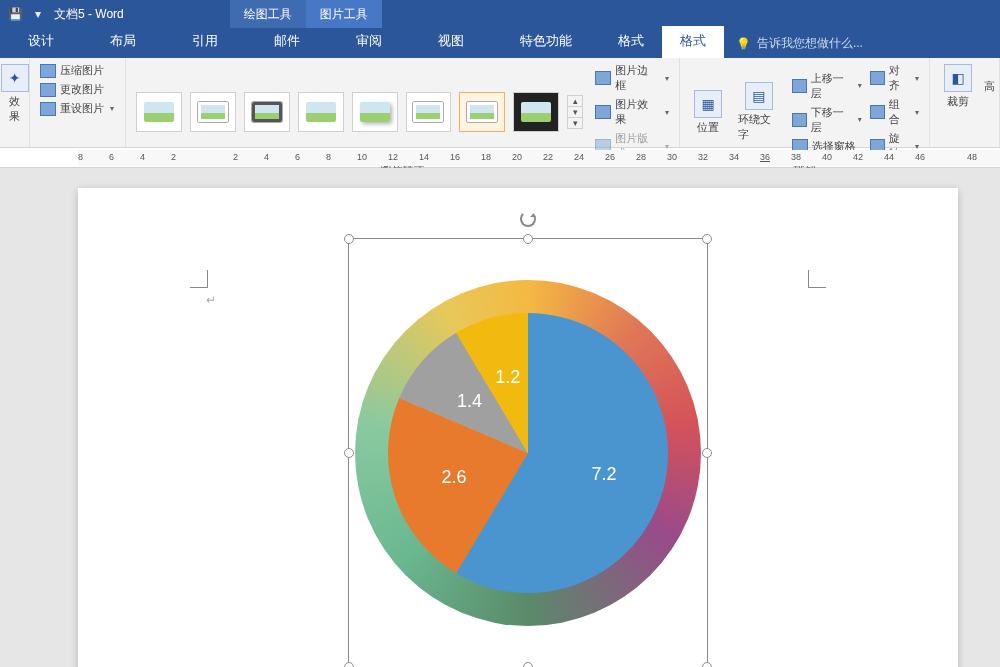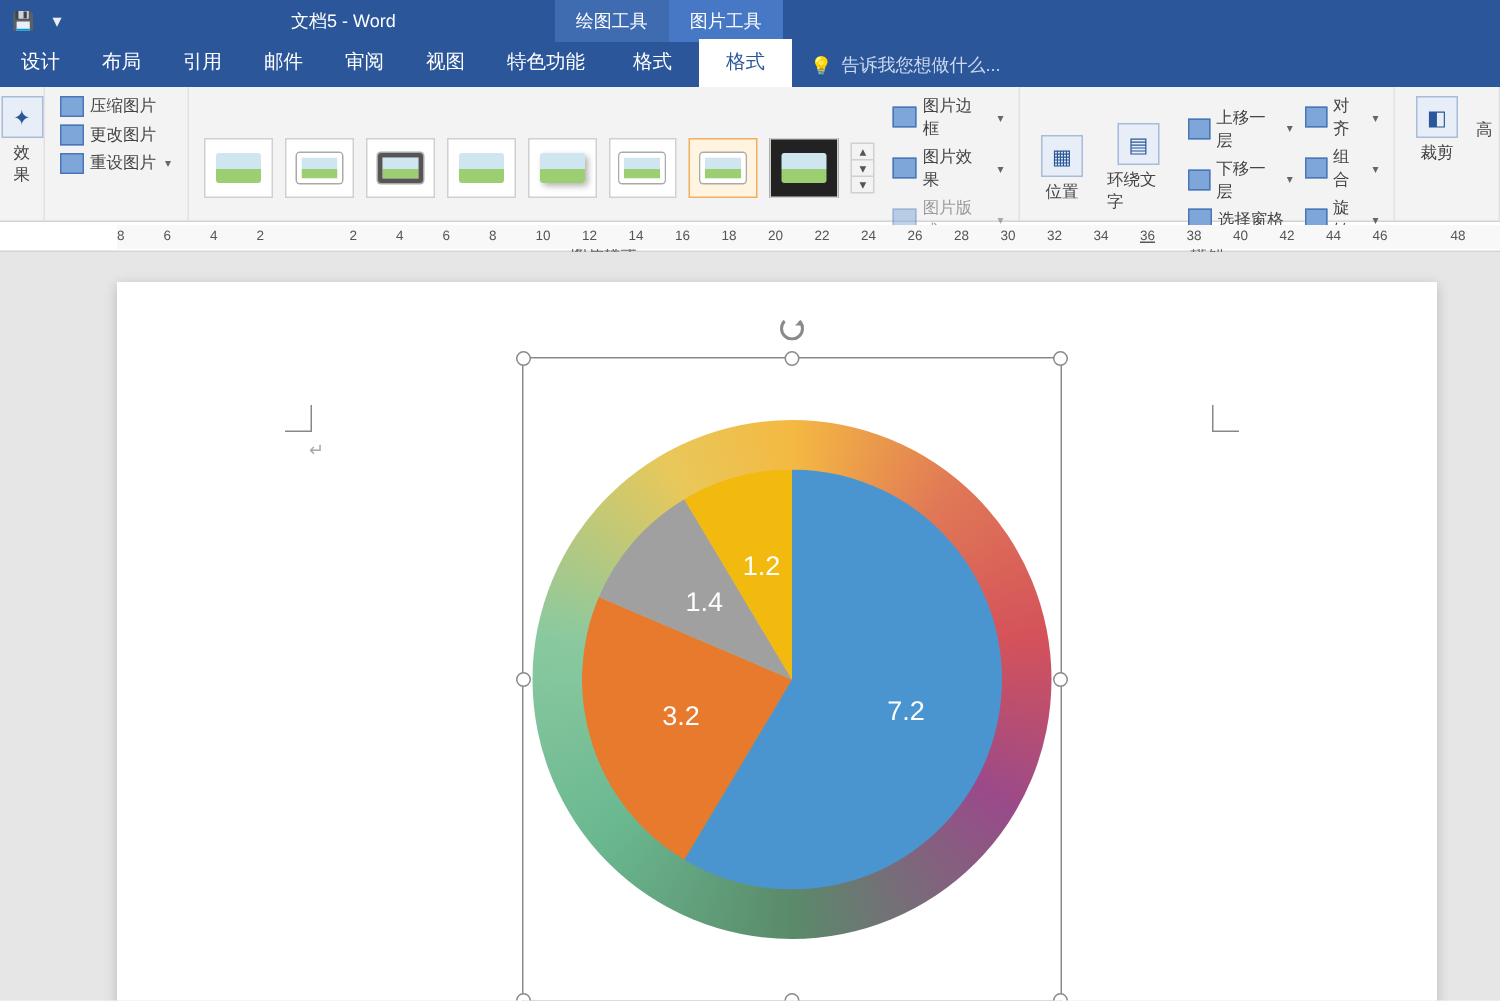--- a/index.html
+++ b/index.html
@@ -2,29 +2,29 @@
 <html><head>
 <meta charset="utf-8">
 <style>
   * { box-sizing: border-box; margin: 0; padding: 0; font-family: "Microsoft YaHei", sans-serif; }
   body { background: #e6e6e6; width: 1000px; height: 667px; overflow: hidden; }
 
   
   .titlebar { background: #2b579a; color: #fff; height: 28px; display: flex; align-items: center; font-size: 12px; }
   .qat { display: flex; align-items: center; gap: 6px; padding: 0 8px; }
   .qat-icon { width: 16px; height: 16px; display: flex; align-items: center; justify-content: center; opacity: .9; }
-  .doc-title { margin-left: 140px; }
+  .doc-title { }
   .tool-tabs { display: flex; margin-left: 106px; height: 100%; justify-content: space-between; }
   .tool-tab { padding: 0 14px; display: flex; align-items: center; font-size: 12px; }
   .tool-drawing { background: #3f6bb0; }
   .tool-picture { background: #4678c6; }
 
   
   .tabsrow { background: #2b579a; color: #fff; height: 30px; display: flex; align-items: flex-end; font-size: 13px; }
-  .tab { padding: 6px 14px 8px; cursor: pointer; }
+  .tab { padding: 6px 28px 8px; cursor: pointer; }
   .ctx-tab { padding: 6px 18px 8px; }
   .ctx-active { background: #fff; color: #2b579a; }
   .tellme { display: flex; align-items: center; gap: 6px; padding: 6px 12px; color: #cdd9ee; font-size: 12px; }
 
   
   .ribbon { background: #f3f3f3; border-bottom: 1px solid #d4d4d4; height: 90px; display: flex; }
   .group { border-right: 1px solid #e1e1e1; padding: 4px 8px 2px; display: flex; flex-direction: column; justify-content: space-between; }
   .group-body { display: flex; align-items: center; gap: 4px; }
   .group-label { text-align: center; font-size: 11px; color: #666; padding-bottom: 2px; }
   .stack { display: flex; flex-direction: column; gap: 2px; font-size: 11px; color: #444; }
@@ -302,21 +302,21 @@
       <div class="chart">
         <div class="outer-ring">
           <div class="pie">
             <svg viewBox="0 0 100 100" id="pie-svg">
                 <path d="M50,50 L50,0 A50,50 0 1 1 24.3550361297047,92.9224396800933 Z" fill="#4a95d0"></path>
                 <path d="M50,50 L24.3550361297047,92.9224396800933 A50,50 0 0 1 4.0236113724274745,30.348748417303806 Z" fill="#e87a2e"></path>
                 <path d="M50,50 L4.0236113724274745,30.348748417303806 A50,50 0 0 1 24.355036129704686,7.077560319906702 Z" fill="#a0a0a0"></path>
                 <path d="M50,50 L24.355036129704686,7.077560319906702 A50,50 0 0 1 49.99999999999999,0 Z" fill="#f2b90e"></path>
               </svg>
             <div class="slice-label" id="lbl0" style="left: 203.575px; top: 150.857px;">7.2</div>
-            <div class="slice-label" id="lbl1" style="left: 53.4372px; top: 154.227px;">3.2</div>
+            <div class="slice-label" id="lbl1" style="left: 53.4372px; top: 154.227px;">2.6</div>
             <div class="slice-label" id="lbl2" style="left: 68.9592px; top: 78.4176px;">1.4</div>
             <div class="slice-label" id="lbl3" style="left: 107.143px; top: 54.4253px;">1.2</div>
           </div>
         </div>
       </div>
     </div>
   </div>
 </div>
 
 </body></html>

